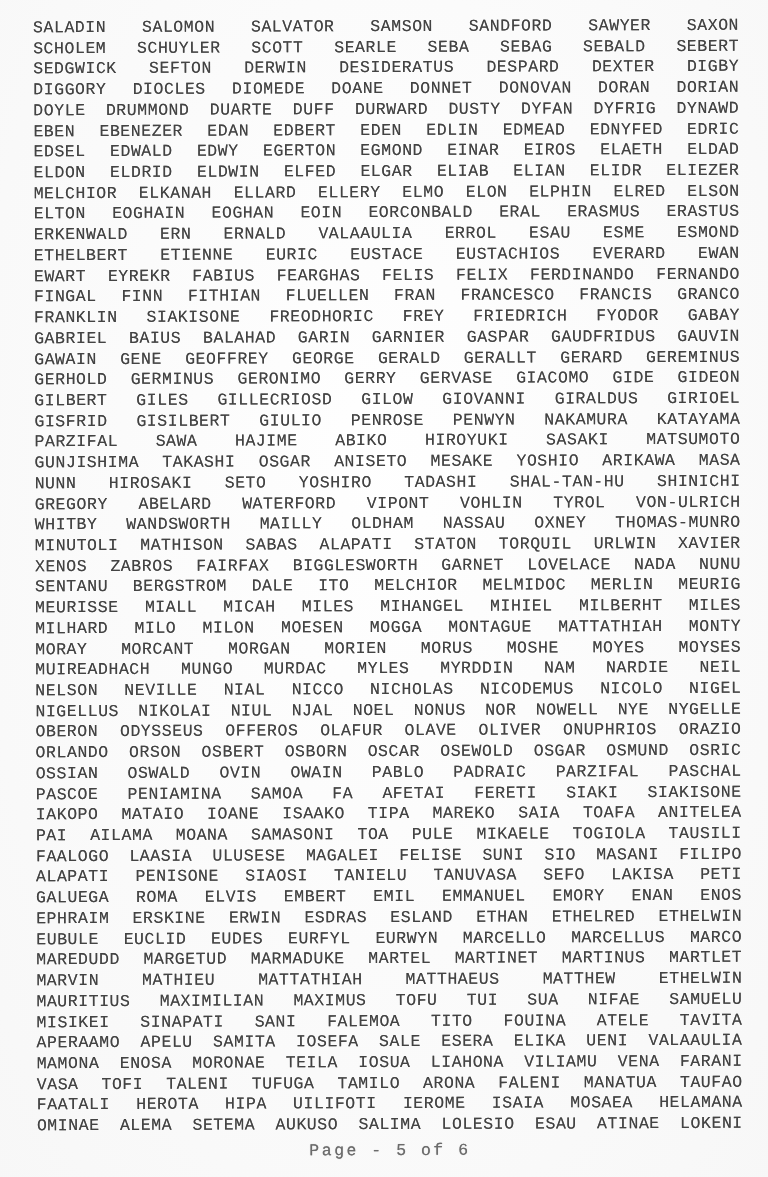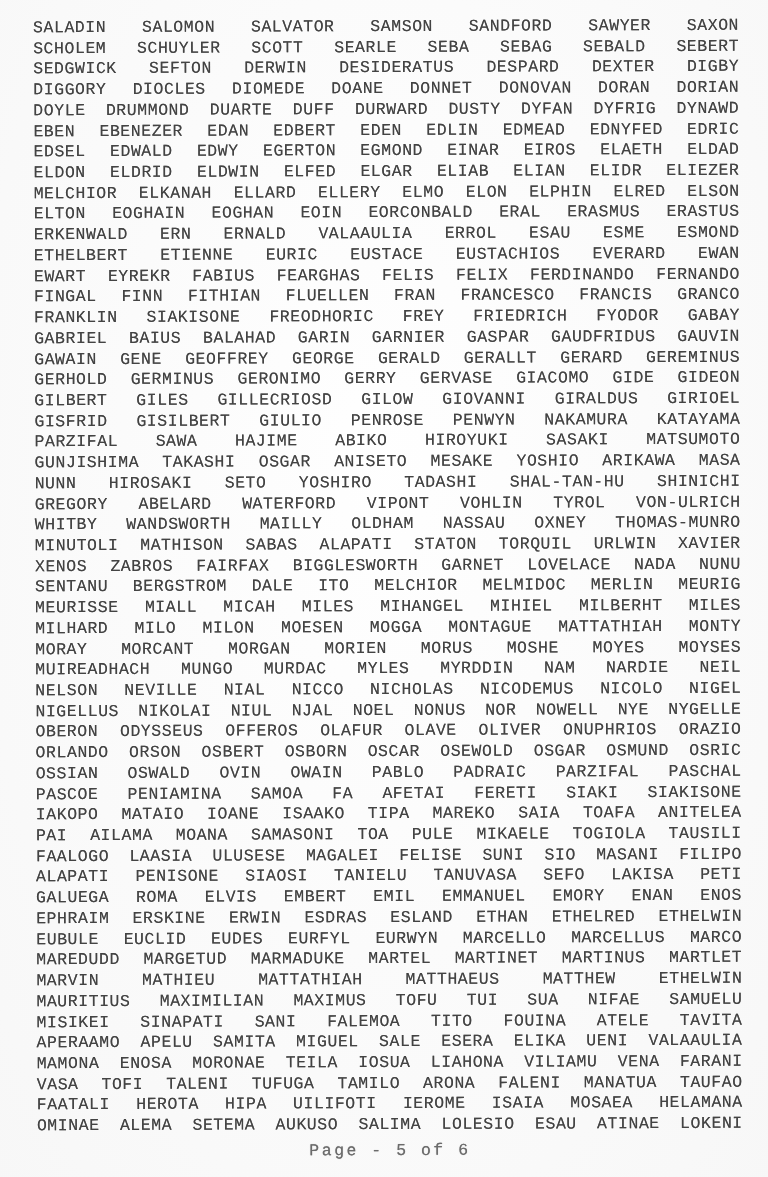--- a/index.html
+++ b/index.html
@@ -536,21 +536,21 @@
           <span class="word">FALEMOA</span>
           <span class="word">TITO</span>
           <span class="word">FOUINA</span>
           <span class="word">ATELE</span>
           <span class="word">TAVITA</span>
         </div>
         <div class="line">
           <span class="word">APERAAMO</span>
           <span class="word">APELU</span>
           <span class="word">SAMITA</span>
-          <span class="word">MIGUEL</span>
+          <span class="word">IOSEFA</span>
           <span class="word">SALE</span>
           <span class="word">ESERA</span>
           <span class="word">ELIKA</span>
           <span class="word">UENI</span>
           <span class="word">VALAAULIA</span>
         </div>
         <div class="line">
           <span class="word">MAMONA</span>
           <span class="word">ENOSA</span>
           <span class="word">MORONAE</span>

